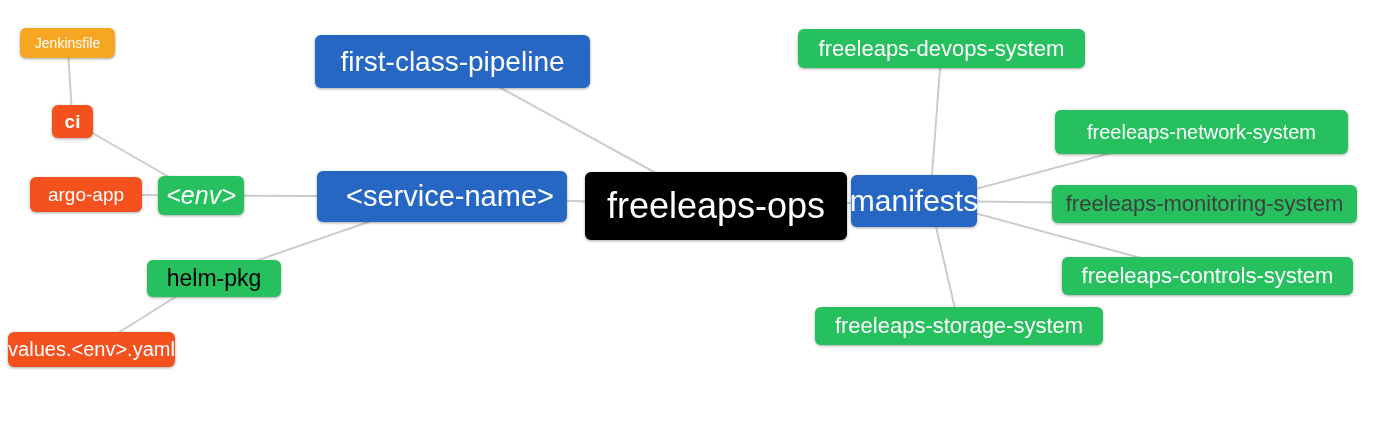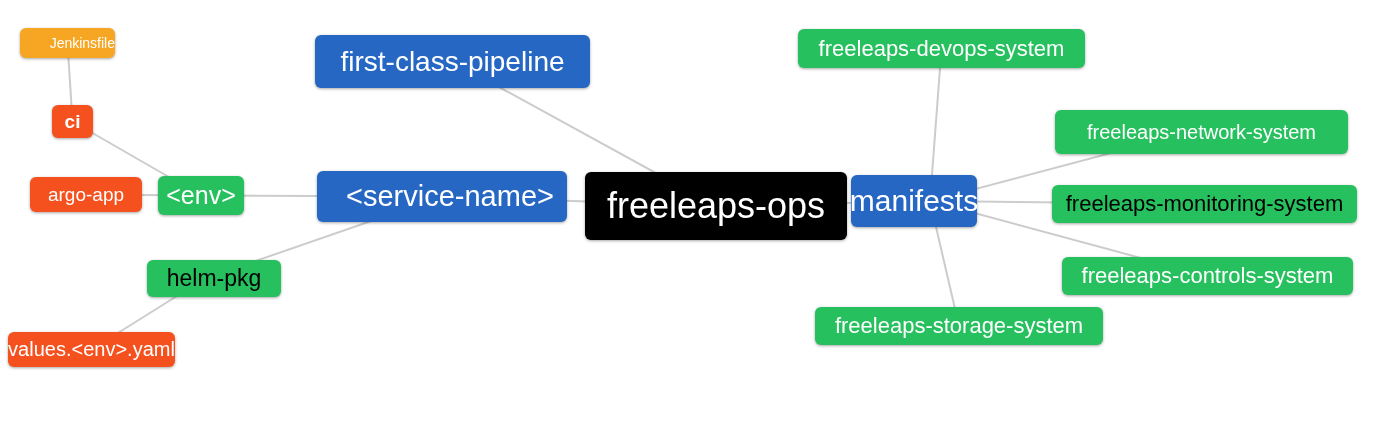--- a/index.html
+++ b/index.html
@@ -51,30 +51,30 @@
       <line x1="91.5" y1="349.5" x2="205" y2="278.5" stroke="#CCCCCC" stroke-width="2"></line>
       <line x1="452.5" y1="61.5" x2="716" y2="206" stroke="#CCCCCC" stroke-width="2"></line>
       <line x1="442" y1="196.5" x2="716" y2="206" stroke="#CCCCCC" stroke-width="2"></line>
       <line x1="716" y1="206" x2="930" y2="201" stroke="#CCCCCC" stroke-width="2"></line>
       <line x1="930" y1="201" x2="941.5" y2="48.5" stroke="#CCCCCC" stroke-width="2"></line>
       <line x1="930" y1="201" x2="1201.5" y2="129" stroke="#CCCCCC" stroke-width="2"></line>
       <line x1="930" y1="201" x2="1211.5" y2="204" stroke="#CCCCCC" stroke-width="2"></line>
       <line x1="930" y1="201" x2="1207.5" y2="276" stroke="#CCCCCC" stroke-width="2"></line>
       <line x1="930" y1="201" x2="959" y2="326" stroke="#CCCCCC" stroke-width="2"></line>
     </svg>
-<div class="node" style="left: 20px; top: 28px; width: 95px; height: 30px; font-size: 14px; font-weight: 400; background: rgb(246, 166, 35); color: rgb(255, 255, 255); justify-content: flex-end;">
+<div class="node" style="left: 20px; top: 28px; width: 95px; height: 30px; font-size: 14px; font-weight: 400; background: rgb(246, 166, 35); color: rgb(255, 255, 255);">
       <span>Jenkinsfile</span>
     </div>
     <div class="node" style="left: 52px; top: 105px; width: 41px; height: 33px; font-size: 19px; font-weight: 700; background: rgb(244, 81, 30); color: rgb(255, 255, 255);">
       <span>ci</span>
     </div>
     <div class="node" style="left: 30px; top: 177px; width: 112px; height: 35px; font-size: 19px; font-weight: 400; background: rgb(244, 81, 30); color: rgb(255, 255, 255);">
       <span>argo-app</span>
     </div>
-    <div class="node" style="left: 158px; top: 176px; width: 86px; height: 39px; font-size: 25px; font-weight: 400; background: rgb(38, 193, 94); color: rgb(255, 255, 255);">
+    <div class="node" style="left: 158px; top: 176px; width: 86px; height: 39px; font-size: 25px; font-weight: 400; background: rgb(38, 193, 94); color: rgb(255, 255, 255); font-style: italic;">
       <span>&lt;env&gt;</span>
     </div>
     <div class="node" style="left: 147px; top: 260px; width: 134px; height: 37px; font-size: 23px; font-weight: 400; background: rgb(38, 193, 94); color: #000000;">
       <span>helm-pkg</span>
     </div>
     <div class="node" style="left: 8px; top: 332px; width: 167px; height: 35px; font-size: 20px; font-weight: 400; background: rgb(244, 81, 30); color: rgb(255, 255, 255);">
       <span>values.&lt;env&gt;.yaml</span>
     </div>
     <div class="node" style="left: 315px; top: 35px; width: 275px; height: 53px; font-size: 28px; font-weight: 400; background: rgb(38, 103, 196); color: rgb(255, 255, 255);">
       <span>first-class-pipeline</span>
@@ -87,21 +87,21 @@
     </div>
     <div class="node" style="left: 851px; top: 175px; width: 126px; height: 52px; font-size: 30px; font-weight: 400; background: rgb(38, 103, 196); color: rgb(255, 255, 255);">
       <span>manifests</span>
     </div>
     <div class="node" style="left: 798px; top: 29px; width: 287px; height: 39px; font-size: 22px; font-weight: 400; background: rgb(38, 193, 94); color: rgb(255, 255, 255);">
       <span>freeleaps-devops-system</span>
     </div>
     <div class="node" style="left: 1055px; top: 110px; width: 293px; height: 44px; font-size: 20px; font-weight: 400; background: rgb(38, 193, 94); color: rgb(255, 255, 255);">
       <span>freeleaps-network-system</span>
     </div>
-    <div class="node" style="left: 1052px; top: 185px; width: 305px; height: 38px; font-size: 22px; font-weight: 400; background: rgb(38, 193, 94); color: #000000;">
+    <div class="node" style="left: 1052px; top: 185px; width: 305px; height: 38px; font-size: 22px; font-weight: 400; background: rgb(38, 193, 94); color: #404040;">
       <span>freeleaps-monitoring-system</span>
     </div>
     <div class="node" style="left: 1062px; top: 257px; width: 291px; height: 38px; font-size: 22px; font-weight: 400; background: rgb(38, 193, 94); color: rgb(255, 255, 255);">
       <span>freeleaps-controls-system</span>
     </div>
     <div class="node" style="left: 815px; top: 307px; width: 288px; height: 38px; font-size: 22px; font-weight: 400; background: rgb(38, 193, 94); color: rgb(255, 255, 255);">
       <span>freeleaps-storage-system</span>
     </div>
   </div>
 

